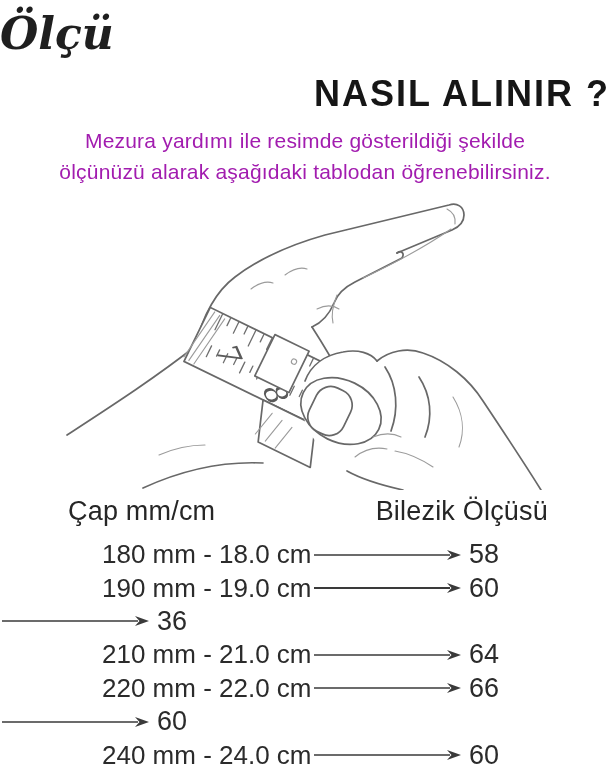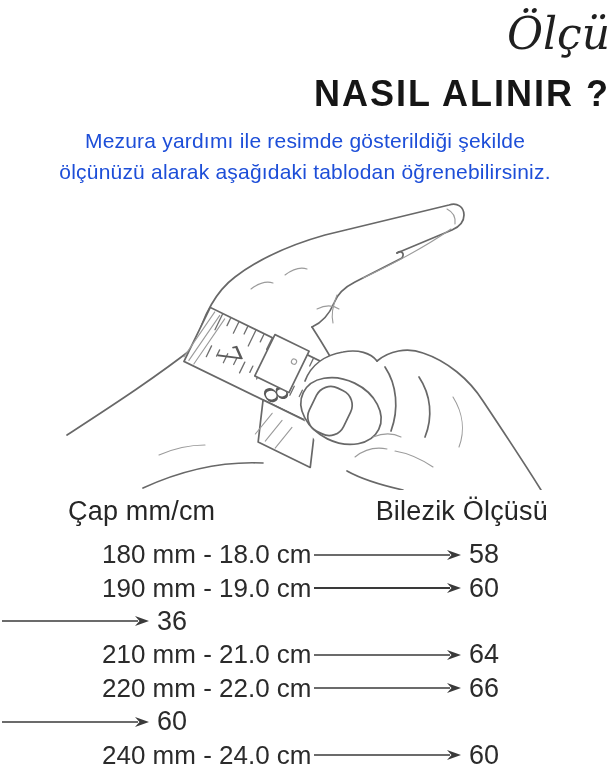--- a/index.html
+++ b/index.html
@@ -8,42 +8,43 @@
     position:relative;
     width:610px; height:778px;
     margin:0 auto;
     background:#ffffff;
     overflow:hidden;
     font-family:"Liberation Sans", sans-serif;
     color:#2d2d2d;
   }
   .script-title {
     padding-top:6px;
-    text-align:right;
+    text-align:left;
     font-family:"DejaVu Serif", serif;
     font-style:italic;
     font-size:44px;
     line-height:56px;
     color:#1f1f1f;
+    font-weight:bold;
   }
   .main-title {
     margin-top:10px;
     text-align:right;
     font-size:36px;
     line-height:44px;
     font-weight:700;
     letter-spacing:2px;
     color:#161616;
   }
   .subtitle {
     margin-top:10px;
     text-align:center;
     font-size:21px;
     line-height:30.5px;
-    color:#1d4ed8;
+    color:#a21caf;
     letter-spacing:0.2px;
   }
   .illustration-wrap { margin-top:8px; text-align:center; }
   .illustration-wrap svg { display:block; margin:0 auto; }
 
   
   .stk   { fill:none; stroke:#686868; stroke-width:1.7; stroke-linecap:round; stroke-linejoin:round; }
   .stk-f { fill:#ffffff; stroke:none; }
   .stk-fs{ fill:#ffffff; stroke:#686868; stroke-width:1.7; stroke-linejoin:round; }
   .light { fill:none; stroke:#9b9b9b; stroke-width:1.1; stroke-linecap:round; }

